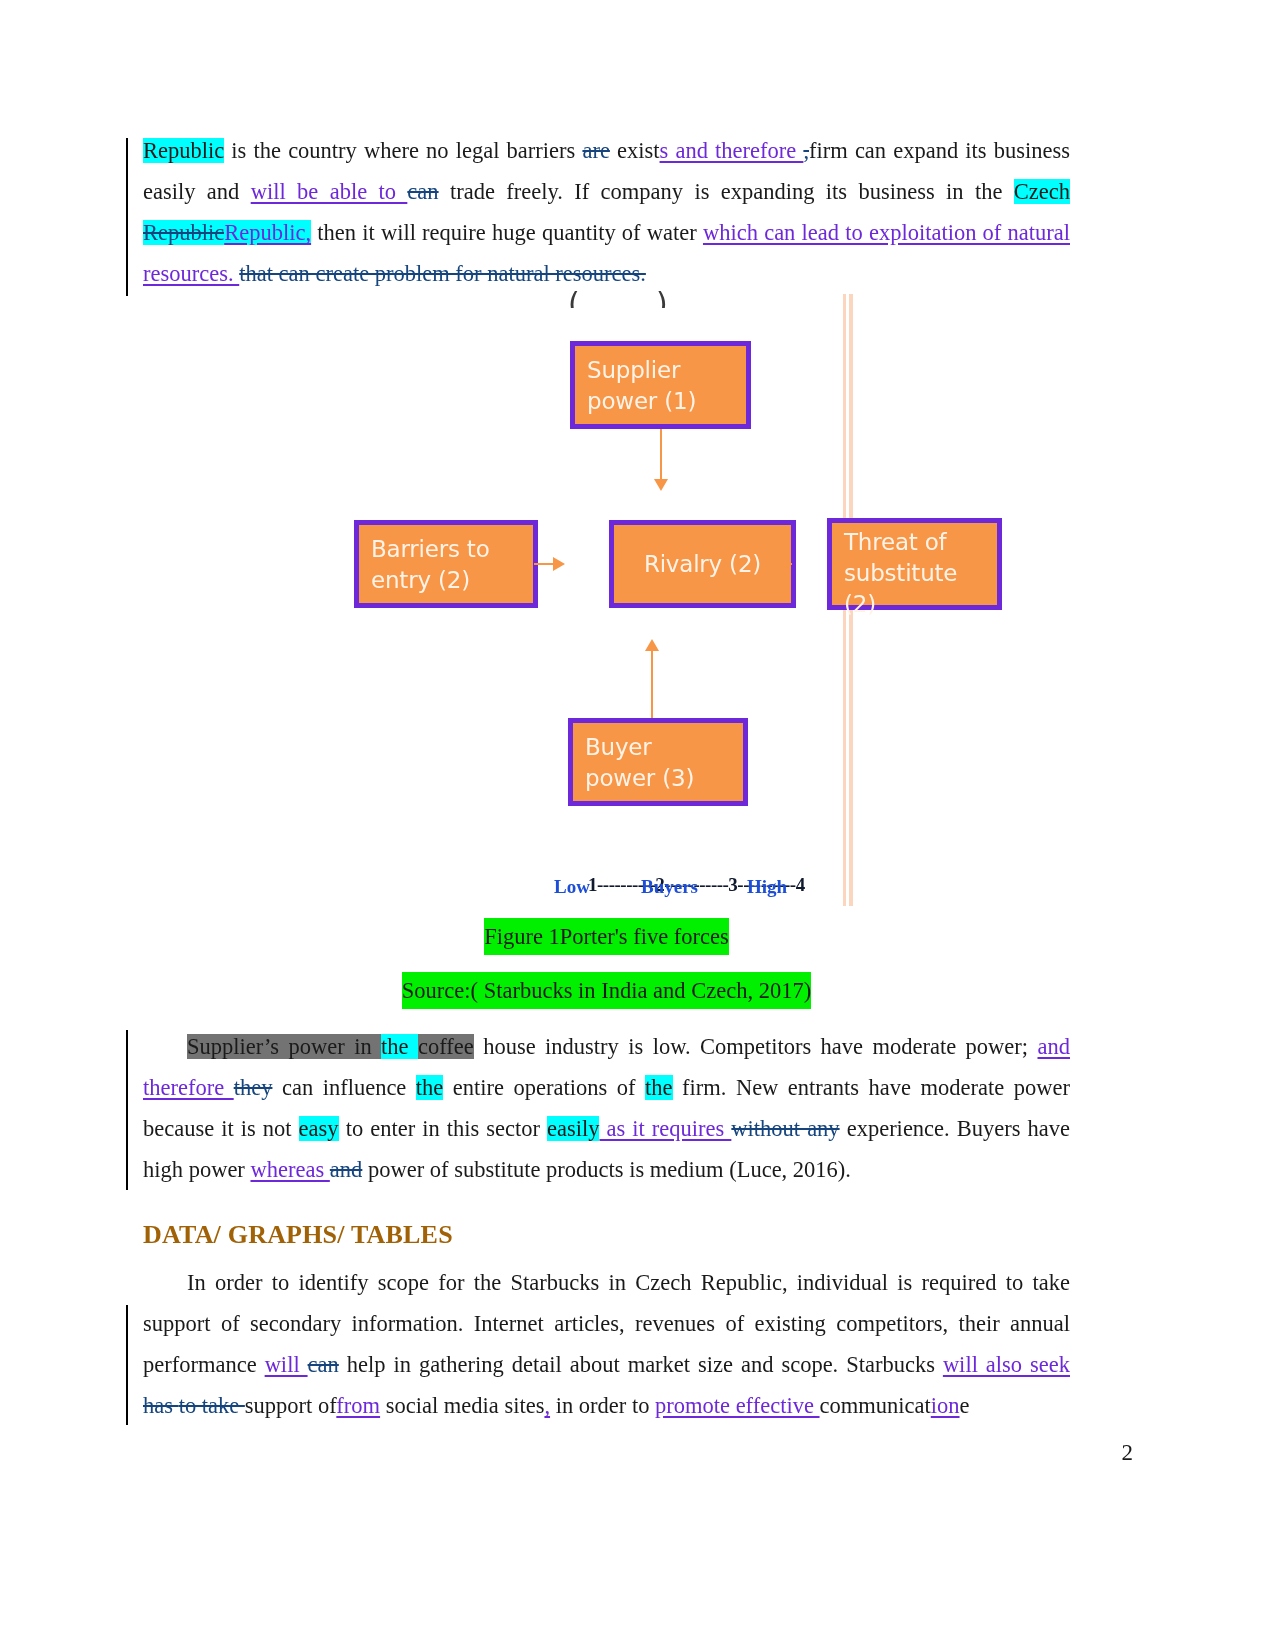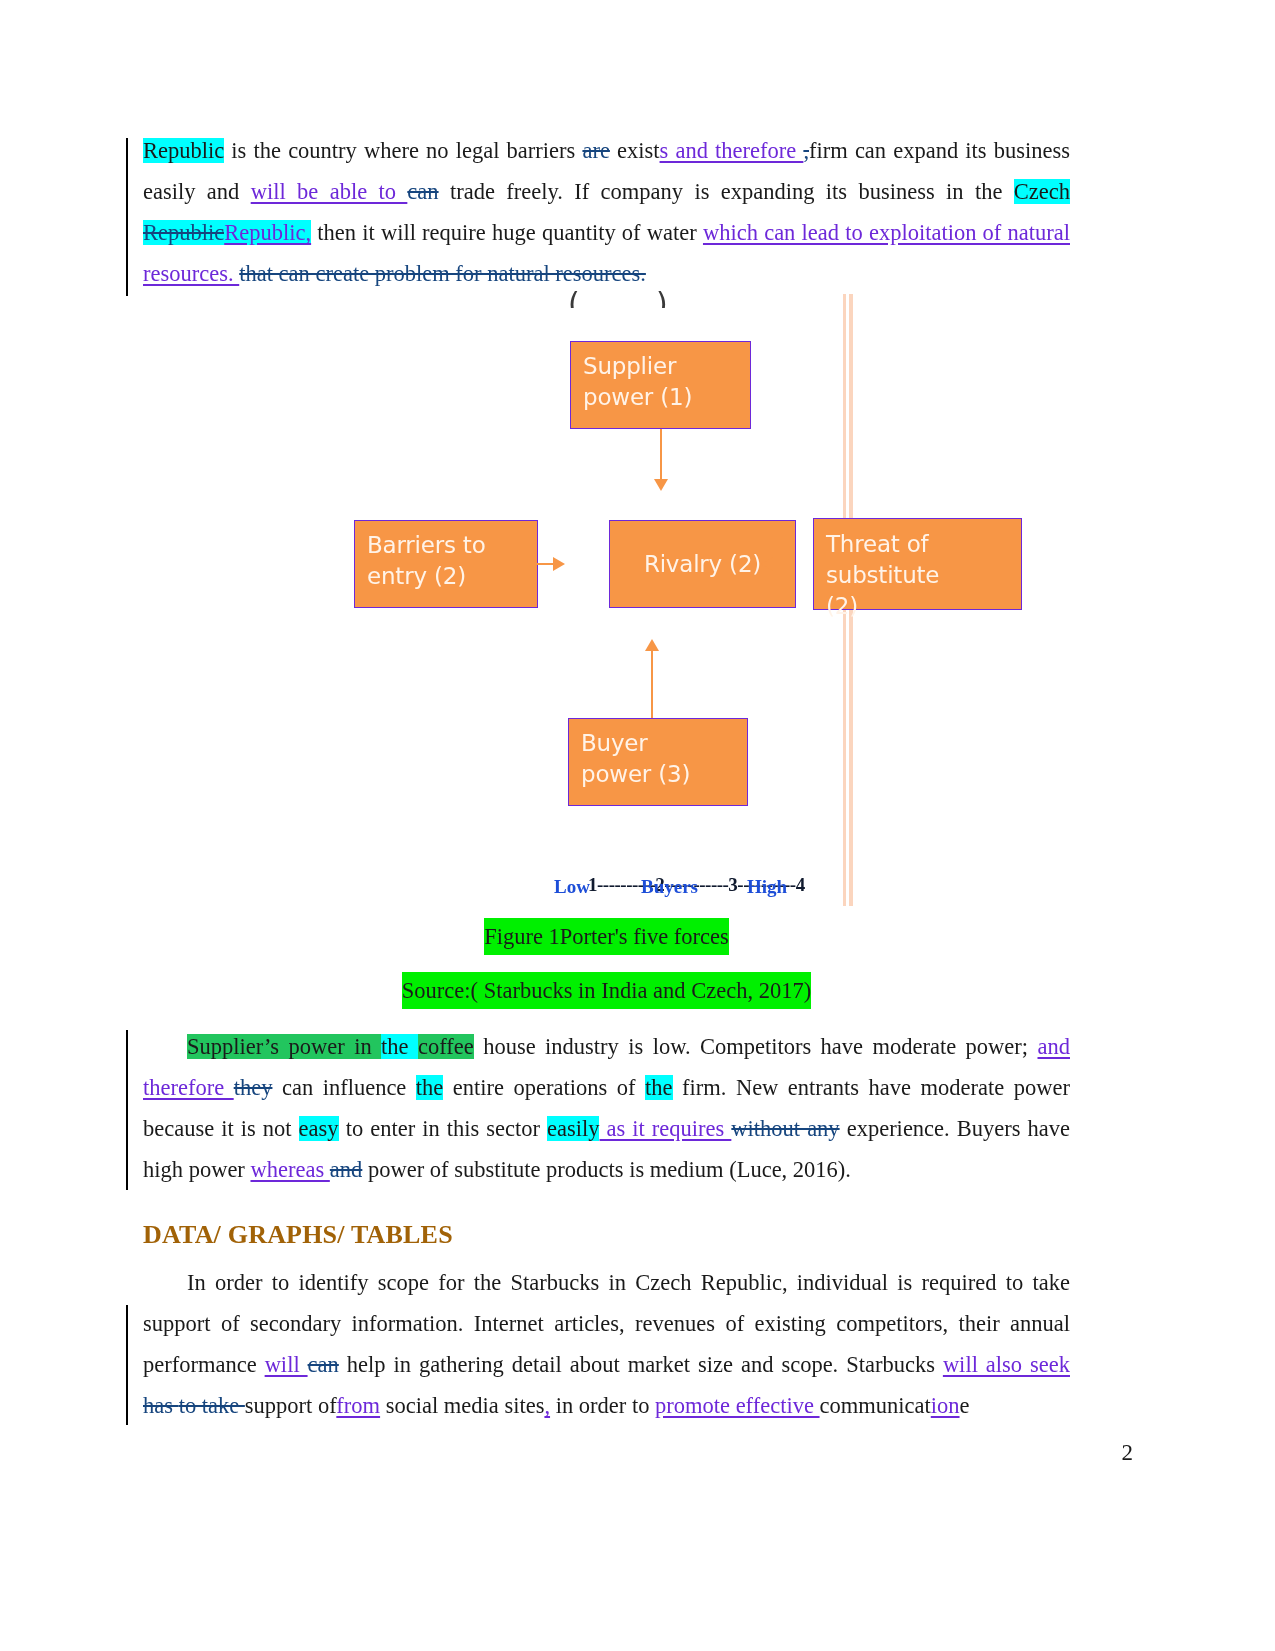--- a/index.html
+++ b/index.html
@@ -49,21 +49,21 @@
     color: #6d28d9;
     text-decoration: underline;
     text-underline-offset: 3px;
   }
   .del {
     color: #16457e;
     text-decoration: line-through;
   }
   .hl-cyan  { background: #00ffff; }
   .hl-green { background: #00f000; }
-  .hl-gray  { background: #22c55e; }
+  .hl-gray  { background: #737373; }
 
   
   h2.heading {
     margin: 0;
     font-size: 26px;
     font-weight: bold;
     color: #a16207;
     letter-spacing: 0.2px;
   }
 
@@ -79,21 +79,21 @@
 
   
   .diagram {
     position: relative;
     width: 927px;
     height: 620px;
   }
   .dbox {
     position: absolute;
     background: #F79646;
-    border: 1px solid #6d28d9;
+    border: 5px solid #6d28d9;
     color: #FFF3E8;
     font-family: "DejaVu Sans", "Liberation Sans", sans-serif;
     font-size: 23px;
     line-height: 31px;
     box-sizing: border-box;
     padding: 9px 12px;
     letter-spacing: -0.2px;
   }
   .dbox.center-text {
     display: flex;
@@ -208,21 +208,21 @@
       <div class="arrow-line" style="left:391px; top:269px; width:22px; height:2px;"></div>
       <div class="arrow-head arrow-right" style="left:410px; top:263px;"></div>
 
       <div class="dbox center-text" style="left:422px; top:226px; width:187px; height:88px; justify-content:center;margin-left:44px;">
         <div>Rivalry (2)</div>
       </div>
 
       <div class="arrow-line" style="left:627px; top:269px; width:22px; height:2px;"></div>
       <div class="arrow-head arrow-left" style="left:618px; top:263px;"></div>
 
-      <div class="dbox" style="left:670px; top:224px; width:209px; height:92px; padding-top:10px;">
+      <div class="dbox" style="left:684px; top:224px; width:175px; height:92px; padding-top:4px;">
         <div>Threat of</div>
         <div>substitute</div>
         <div>(2)</div>
       </div>
 
       <div class="arrow-line" style="left:508px; top:355px; width:2px; height:150px;"></div>
       <div class="arrow-head arrow-up" style="left:502px; top:345px;"></div>
 
       <div class="dbox" style="left:425px; top:424px; width:180px; height:88px;">
         <div>Buyer</div>

